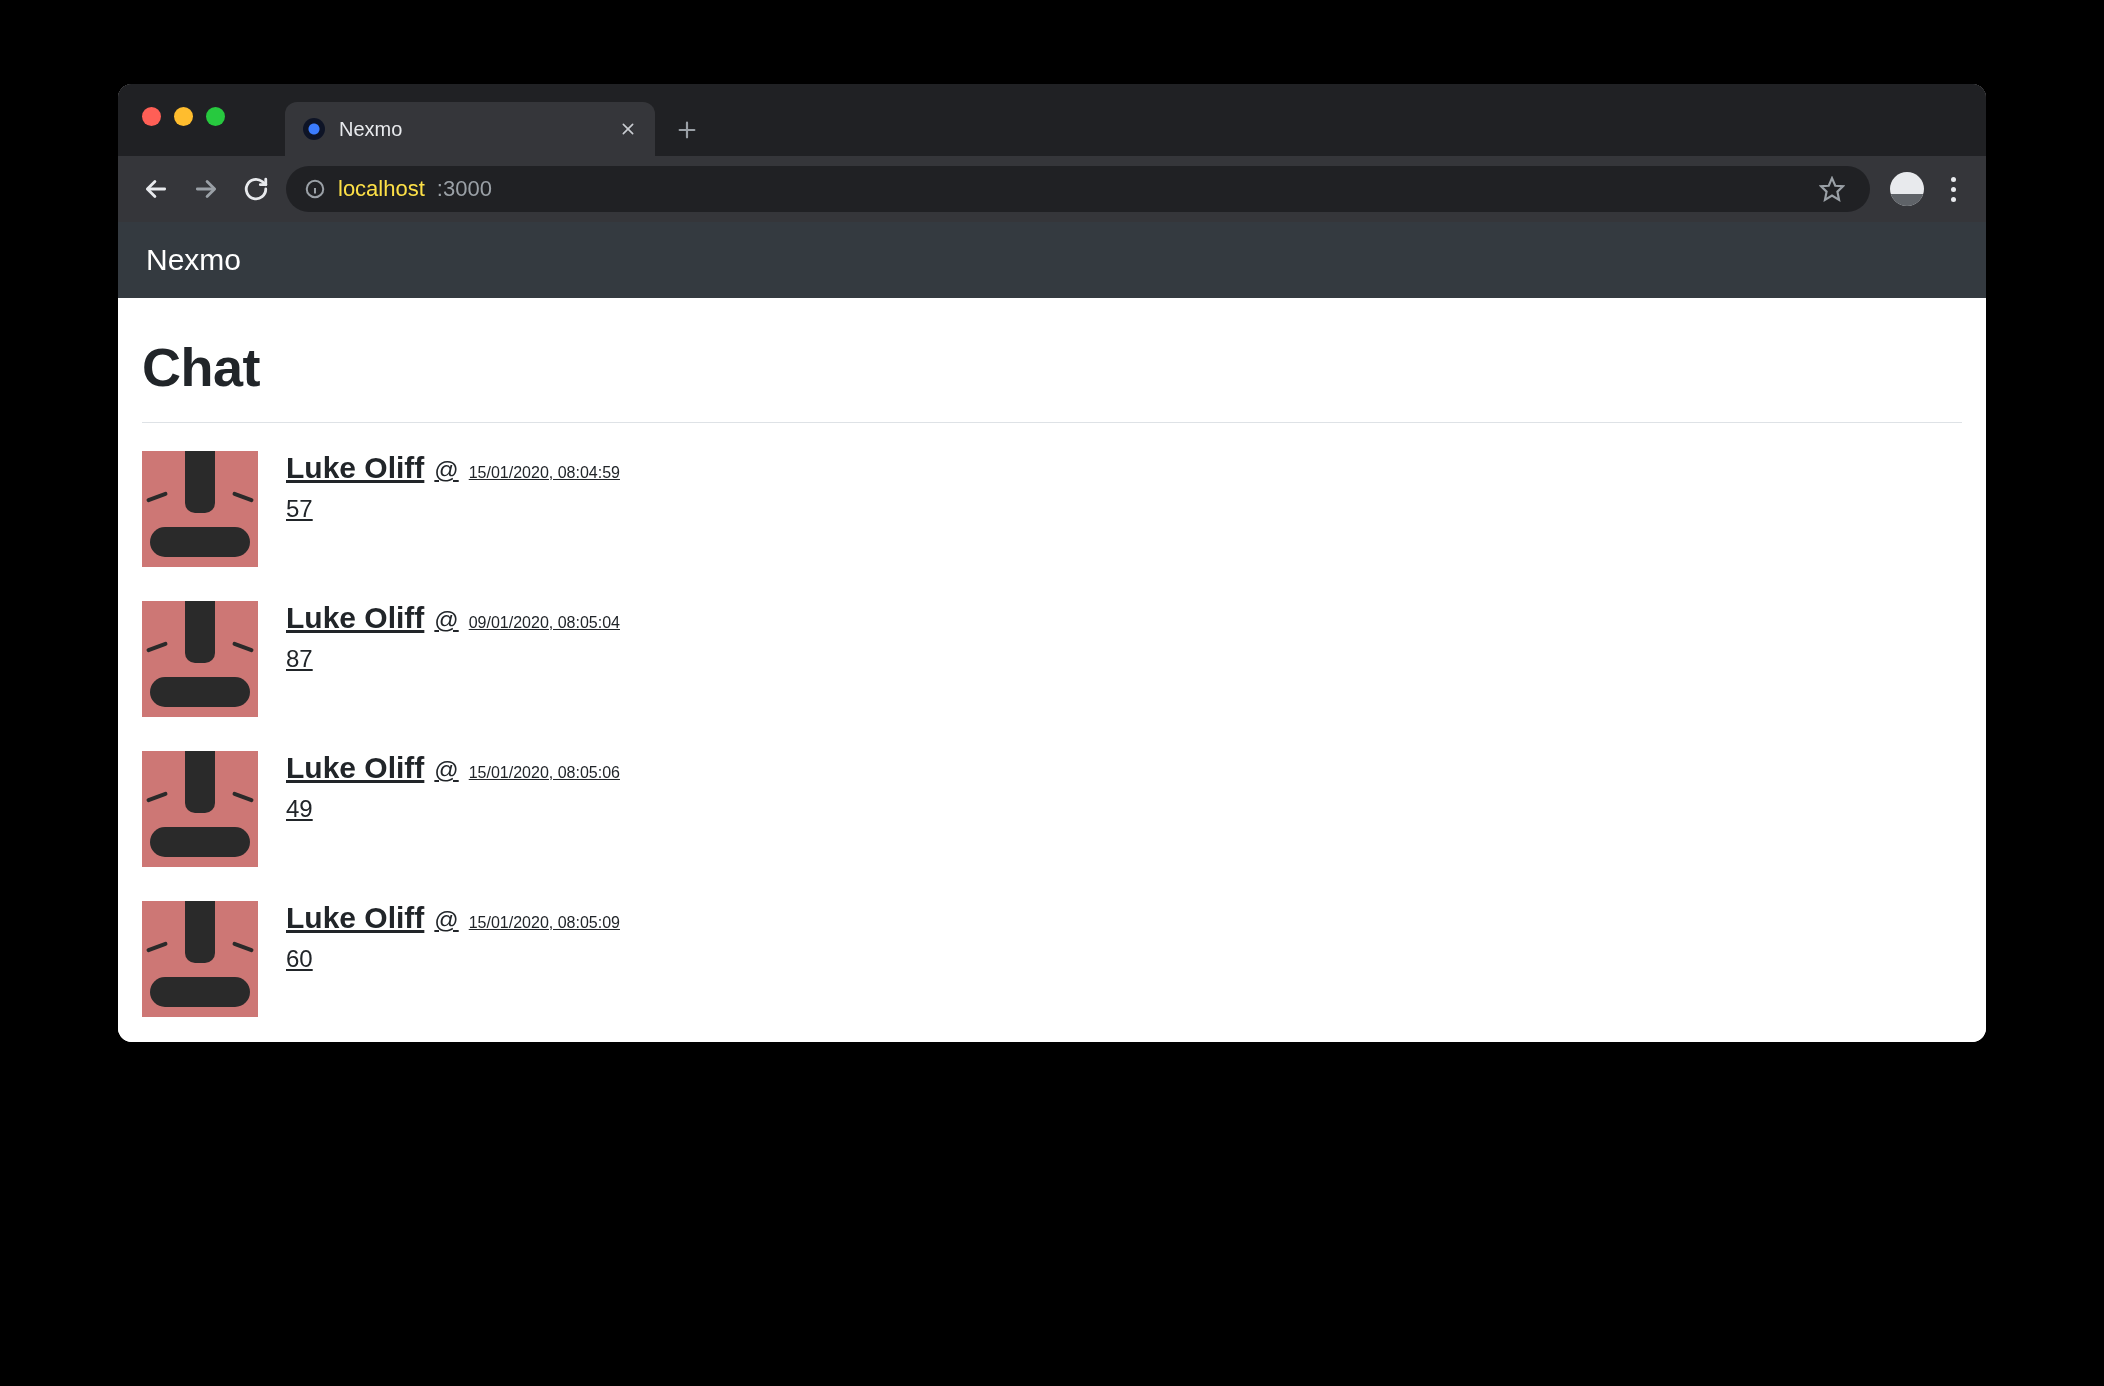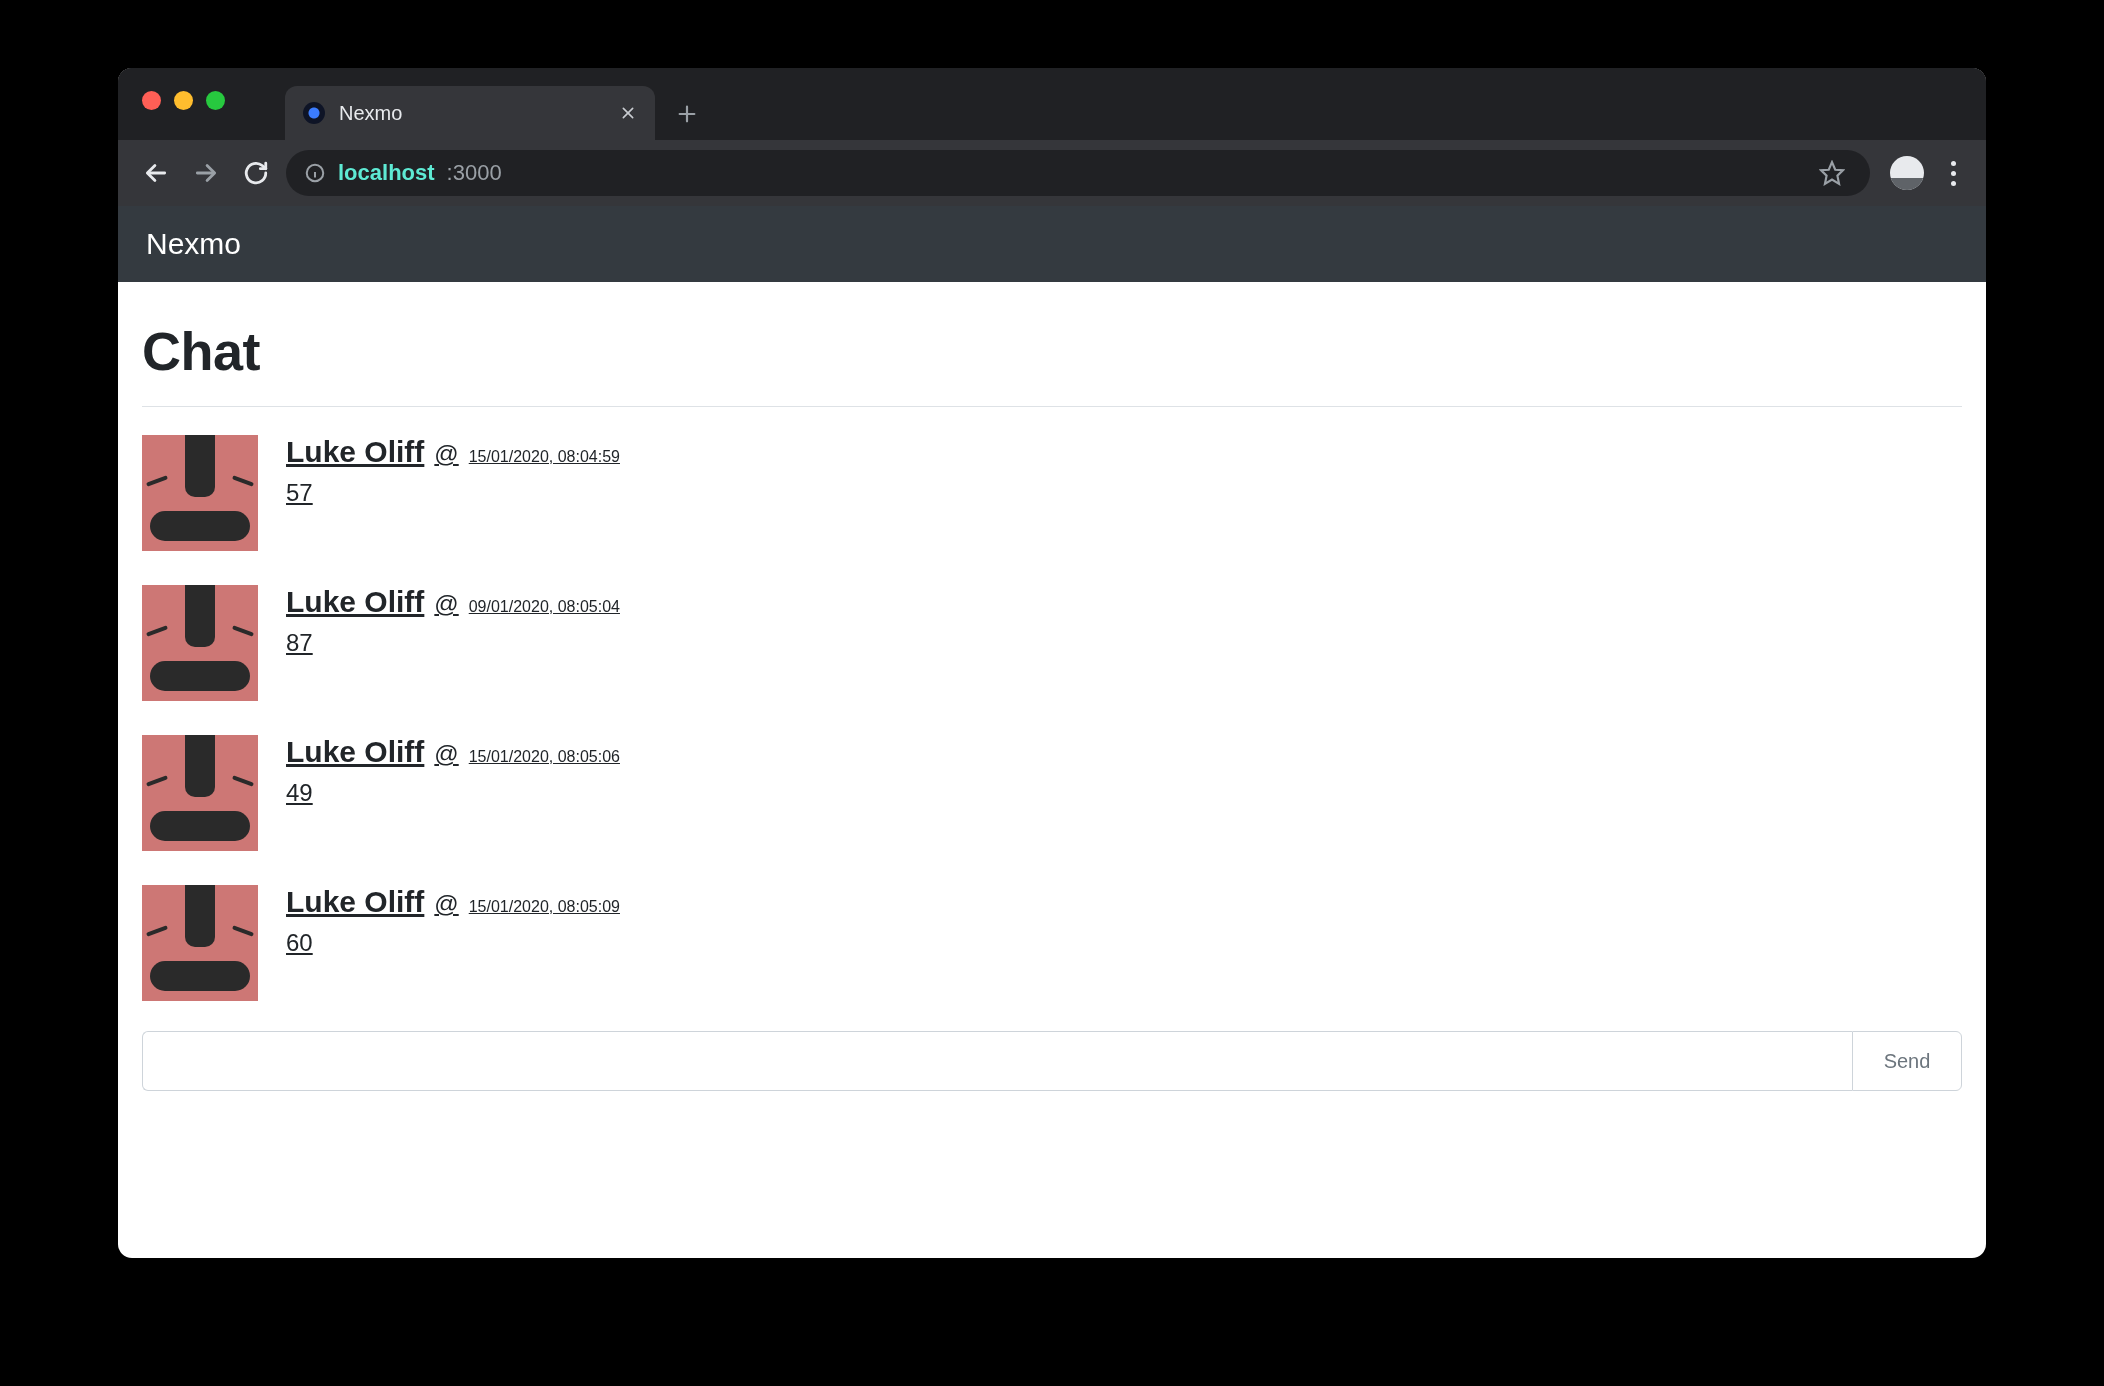--- a/index.html
+++ b/index.html
@@ -7,23 +7,23 @@
     width: 2104px;
     height: 1386px;
     background: #000;
     font-family: -apple-system, BlinkMacSystemFont, "Segoe UI", Helvetica, Arial, sans-serif;
     -webkit-font-smoothing: antialiased;
     color: #212529;
   }
   .window {
     position: absolute;
     left: 118px;
-    top: 68px;
+    top: 84px;
     width: 1868px;
-    height: 1190px;
+    height: 958px;
     border-radius: 14px;
     overflow: hidden;
     background: #fff;
     box-shadow: 0 30px 80px rgba(0,0,0,.6);
   }
   
   .chrome {
     background: #202124;
     color: #e8eaed;
     display: flex;
@@ -99,21 +99,21 @@
     display: flex;
     align-items: center;
     padding: 0 18px;
     gap: 12px;
     color: #e8eaed;
     font-size: 22px;
   }
   .omnibox .scheme-icon {
     width:22px;height:22px; color:#9aa0a6;
   }
-  .omnibox .host { color: #5eead4; font-weight: bold; }
+  .omnibox .host { color: #fde047; }
   .omnibox .path { color: #9aa0a6; }
   .omnibox .spacer { flex:1; }
   .toolbar-right { display:flex; align-items:center; gap:14px; margin-left:10px;}
   .avatar {
     width: 34px; height: 34px; border-radius: 50%;
     background: #e8eaed;
     display:flex; align-items:flex-end; justify-content:center;
     overflow:hidden;
   }
   .avatar .band { width:100%; height:12px; background:#5f6368; }

